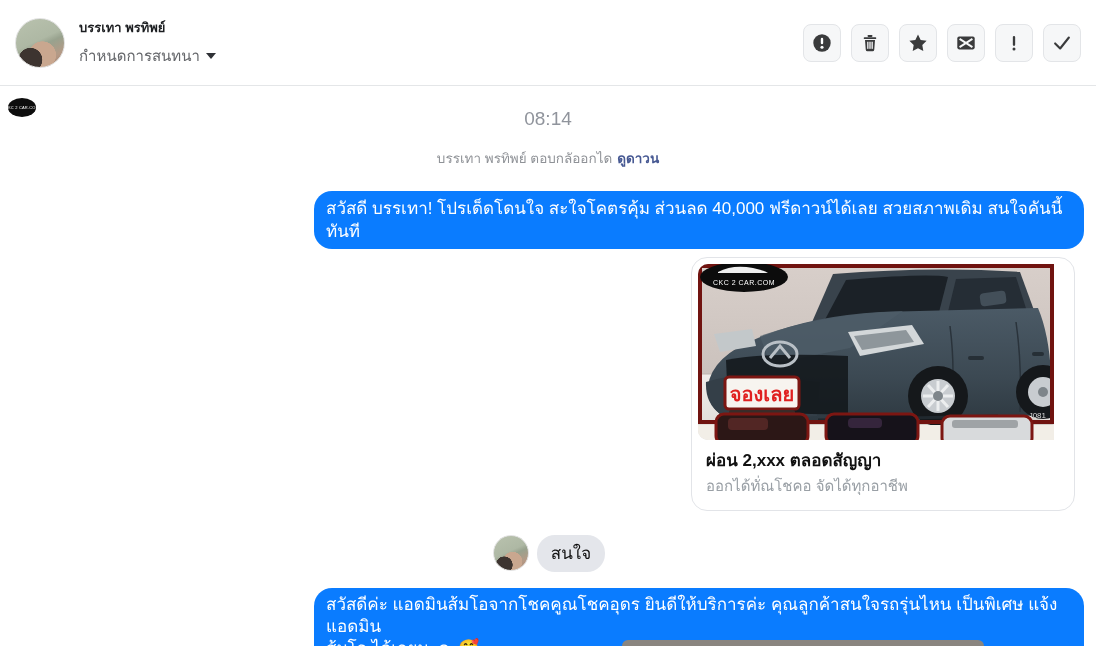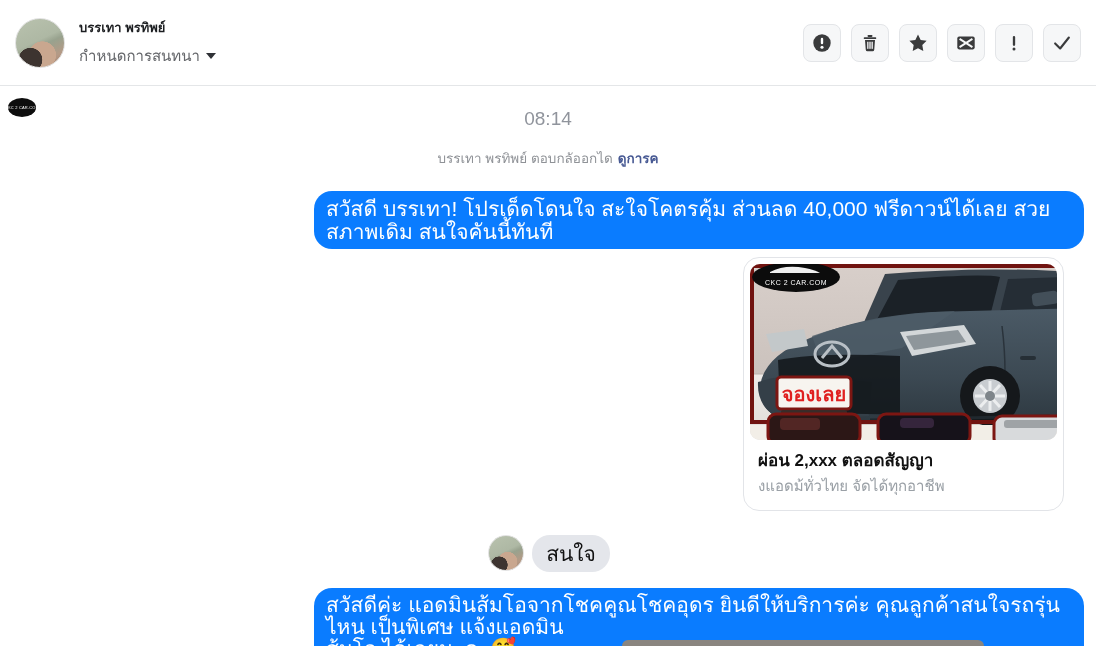--- a/index.html
+++ b/index.html
@@ -34,33 +34,33 @@
   .page-logo span { color:#fff; font-size:4px; letter-spacing:.2px; white-space:nowrap; }
 
   .time-row { text-align:center; margin:0; padding-top:22px; font-size:19px; color:#90949c; }
   .status-row { text-align:center; margin-top:17px; font-size:13.5px; color:#8f9297; }
   .status-link { color:#475993; font-weight:bold; margin-left:5px; cursor:pointer; }
 
   .msg-row { display:flex; }
   .msg-row.right { justify-content:flex-end; }
   .msg-row.left { justify-content:center; align-items:flex-start; }
 
-  .bubble { border-radius:18px; padding:6px 12px; font-size:21px; line-height:23px;
+  .bubble { border-radius:18px; padding:6px 12px; font-size:17px; line-height:23px;
     max-width:770px; white-space:pre-line; }
   .bubble.blue { background:#0a7cff; color:#fff; }
   .bubble.gray { background:#e4e6eb; color:#111; padding:7px 14px; }
 
   .row-b1 { margin-top:22px; }
   .row-card { margin-top:8px; }
   .row-cust { margin-top:24px; }
   .row-b2 { margin-top:16px; }
   .row-b2 .bubble { line-height:22px; }
 
   
-  .ad-card { width:321px; margin-right:20px; background:#fff; border:1px solid #e2e4e8;
+  .ad-card { width:384px; margin-right:9px; background:#fff; border:1px solid #e2e4e8;
     border-radius:16px; overflow:hidden; cursor:pointer; }
   .ad-img-wrap { margin:6px 6px 0 6px; border-radius:10px; overflow:hidden; height:176px; }
   .ad-img-wrap svg { display:block; }
   .ad-caption { padding:8px 14px 12px 14px; }
   .ad-title { font-size:17px; font-weight:bold; color:#111; line-height:26px; }
   .ad-sub { font-size:15px; color:#9aa0a6; line-height:24px; }
 
   .avatar-sm { width:36px; height:36px; border-radius:50%; margin:0 8px 0 2px; cursor:pointer;
     background:
       radial-gradient(circle at 30% 85%, #3d3430 0 22%, transparent 23%),
@@ -143,21 +143,21 @@
 
 <div class="chat">
 
   <div class="page-logo">
     <span>CKC 2 CAR.COM</span>
   </div>
 
   <div class="time-row">08:14</div>
 
   <div class="status-row">
-    <span>บรรเทา พรทิพย์ ตอบกลัออกได</span><span class="status-link">ดูการค</span>
+    <span>บรรเทา พรทิพย์ ตอบกลัออกได</span><span class="status-link">ดูดาวน</span>
   </div>
 
   <div class="msg-row right row-b1">
     <div class="bubble blue">สวัสดี บรรเทา! โปรเด็ดโดนใจ สะใจโคตรคุ้ม ส่วนลด 40,000 ฟรีดาวน์ได้เลย สวยสภาพเดิม สนใจคันนี้ทันที</div>
   </div>
 
   <div class="msg-row right row-card">
     <div class="ad-card">
       <div class="ad-img-wrap">
         <svg width="356" height="176" viewBox="0 0 356 176">
@@ -239,21 +239,21 @@
             <rect x="30" y="154" width="40" height="12" rx="4" fill="#5c2a28" opacity="0.8"></rect>
             <rect x="128" y="150" width="92" height="30" rx="8" fill="#16121a" stroke="#7c1612" stroke-width="3"></rect>
             <rect x="150" y="154" width="34" height="10" rx="4" fill="#3d2b45" opacity="0.8"></rect>
             <rect x="244" y="152" width="90" height="30" rx="8" fill="#d8dadc" stroke="#7c1612" stroke-width="3"></rect>
             <rect x="254" y="156" width="66" height="8" rx="3" fill="#9fa3a6"></rect>
           </g>
         </svg>
       </div>
       <div class="ad-caption">
         <div class="ad-title">ผ่อน 2,xxx ตลอดสัญญา</div>
-        <div class="ad-sub">งแอดม้ทั่วไทย จัดได้ทุกอาชีพ</div>
+        <div class="ad-sub">ออกได้ทั่ณโชคอ จัดได้ทุกอาชีพ</div>
       </div>
     </div>
   </div>
 
   <div class="msg-row left row-cust">
     <div class="avatar-sm"></div>
     <div class="bubble gray">สนใจ</div>
   </div>
 
   <div class="msg-row right row-b2">

